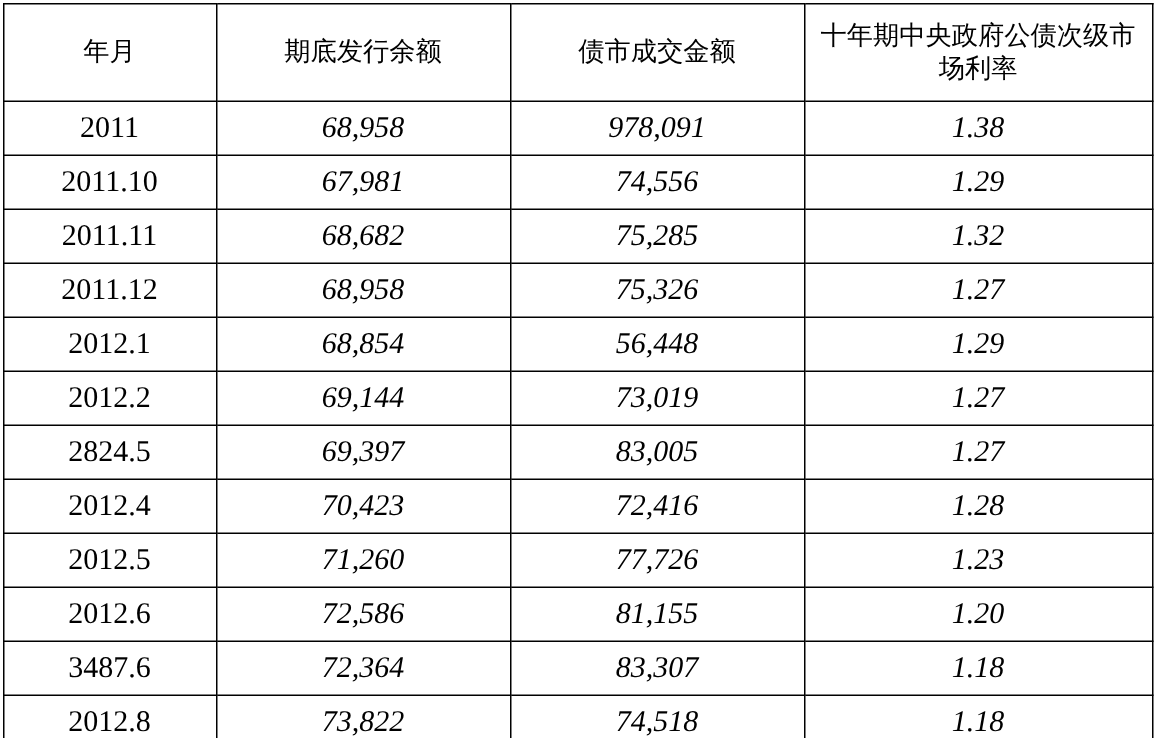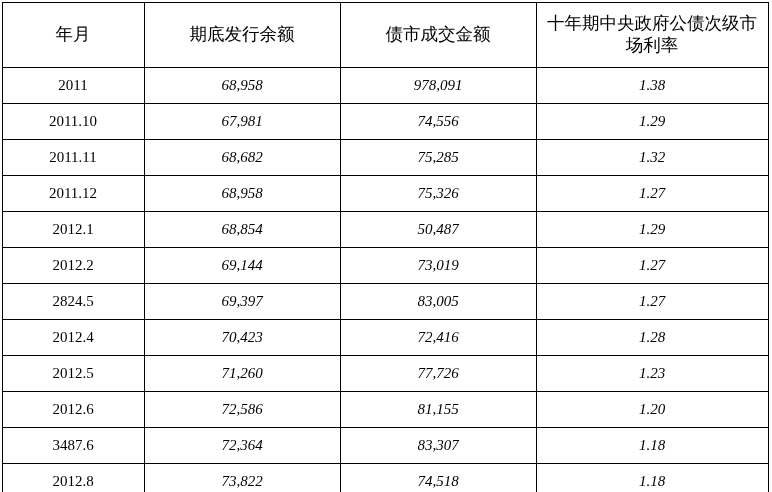--- a/index.html
+++ b/index.html
@@ -29,21 +29,21 @@
   table.data-table col.c0 { width: 142px; }
   table.data-table col.c1 { width: 196px; }
   table.data-table col.c2 { width: 196px; }
   table.data-table col.c3 { width: 232px; }
 
   table.data-table th,
   table.data-table td {
     border: 1px solid #000000;
     text-align: center;
     vertical-align: middle;
-    font-size: 15px;
+    font-size: 20px;
     line-height: 1.25;
     padding: 3px 4px;
     font-weight: normal;
   }
   table.data-table thead th {
     height: 58px;
     font-size: 17.5px;
   }
   table.data-table thead th .hdr {
     display: block;
@@ -110,21 +110,21 @@
       </tr>
       <tr>
         <td class="month">2011.12</td>
         <td class="num">68,958</td>
         <td class="num">75,326</td>
         <td class="num">1.27</td>
       </tr>
       <tr>
         <td class="month">2012.1</td>
         <td class="num">68,854</td>
-        <td class="num">50,487</td>
+        <td class="num">56,448</td>
         <td class="num">1.29</td>
       </tr>
       <tr>
         <td class="month">2012.2</td>
         <td class="num">69,144</td>
         <td class="num">73,019</td>
         <td class="num">1.27</td>
       </tr>
       <tr>
         <td class="month">2824.5</td>

